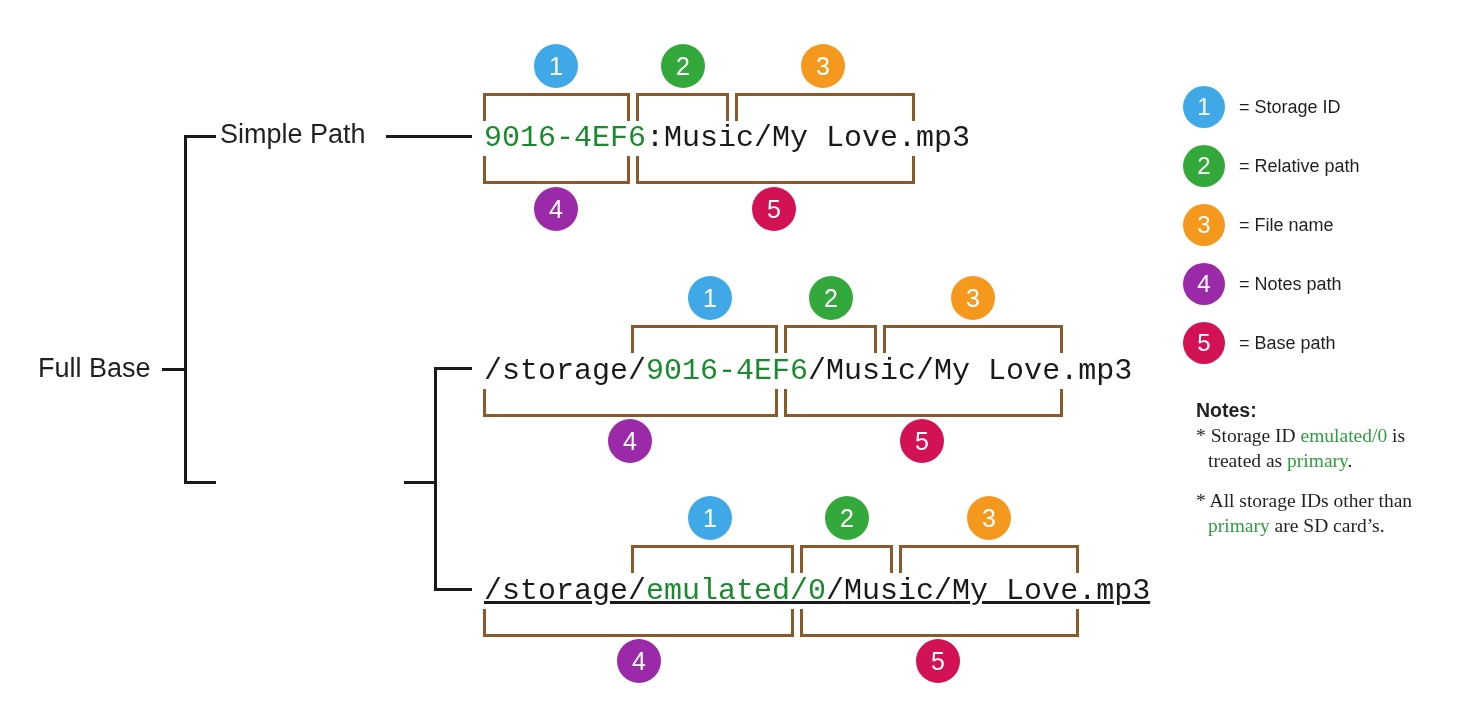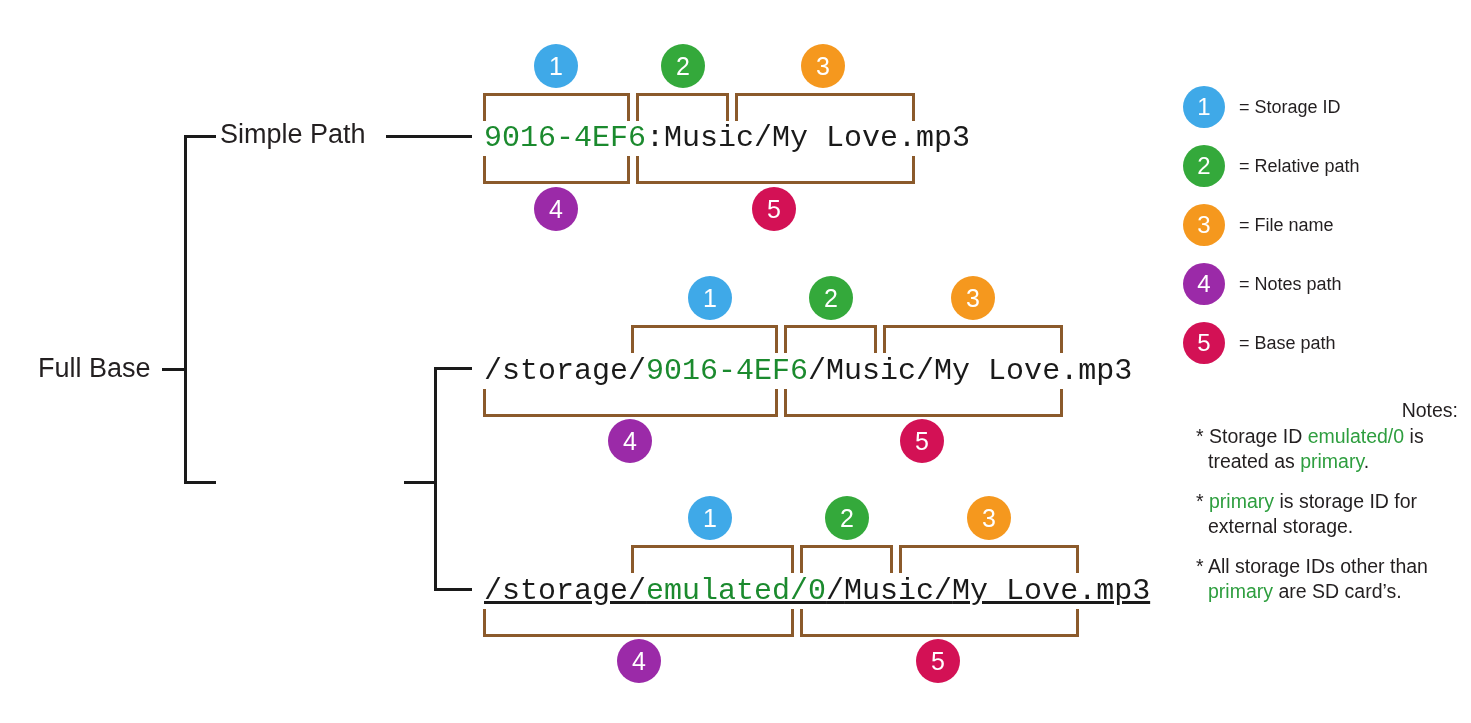--- a/index.html
+++ b/index.html
@@ -106,31 +106,31 @@
     position: absolute;
     left: 1196px;
     top: 398px;
     width: 262px;
     font-family: "Liberation Sans", sans-serif;
     font-size: 19.5px;
     color: #231f20;
     line-height: 1.28;
   }
   #notes .notes-title {
-    font-weight: normal;
+    font-weight: bold;
     font-size: 19.5px;
     margin-bottom: 1px;
     display: block;
-    text-align: right;
   }
   .note-item {
     display: block;
     margin-bottom: 15px;
     text-indent: -12px;
     padding-left: 12px;
+    font-family: Liberation Serif, serif;
   }
   .note-item:last-child { margin-bottom: 0; }
   .note-item .g { color: #2e9e3f; }
 </style>
 </head>
 <body>
 
 <div id="stage">
 
   <div class="label" style="left:38px; top:355px;">Full Base</div>
@@ -220,17 +220,16 @@
   </div>
 
   <div class="legend-row" style="left:1183px; top:322px;">
     <div class="circle sm" style="position:relative; left:0; top:0; background:#d31155;">5</div>
     <div class="legend-text">= Base path</div>
   </div>
 
   <div id="notes">
     <span class="notes-title">Notes:</span>
     <span class="note-item"><span>* Storage ID </span><span class="g">emulated/0</span><span> is treated as </span><span class="g">primary</span><span>.</span></span>
-    <span class="note-item"><span>* </span><span class="g">primary</span><span> is storage ID for external storage.</span></span>
     <span class="note-item"><span>* All storage IDs other than </span><span class="g">primary</span><span> are SD card’s.</span></span>
   </div>
 
 </div>
 
 </body></html>

